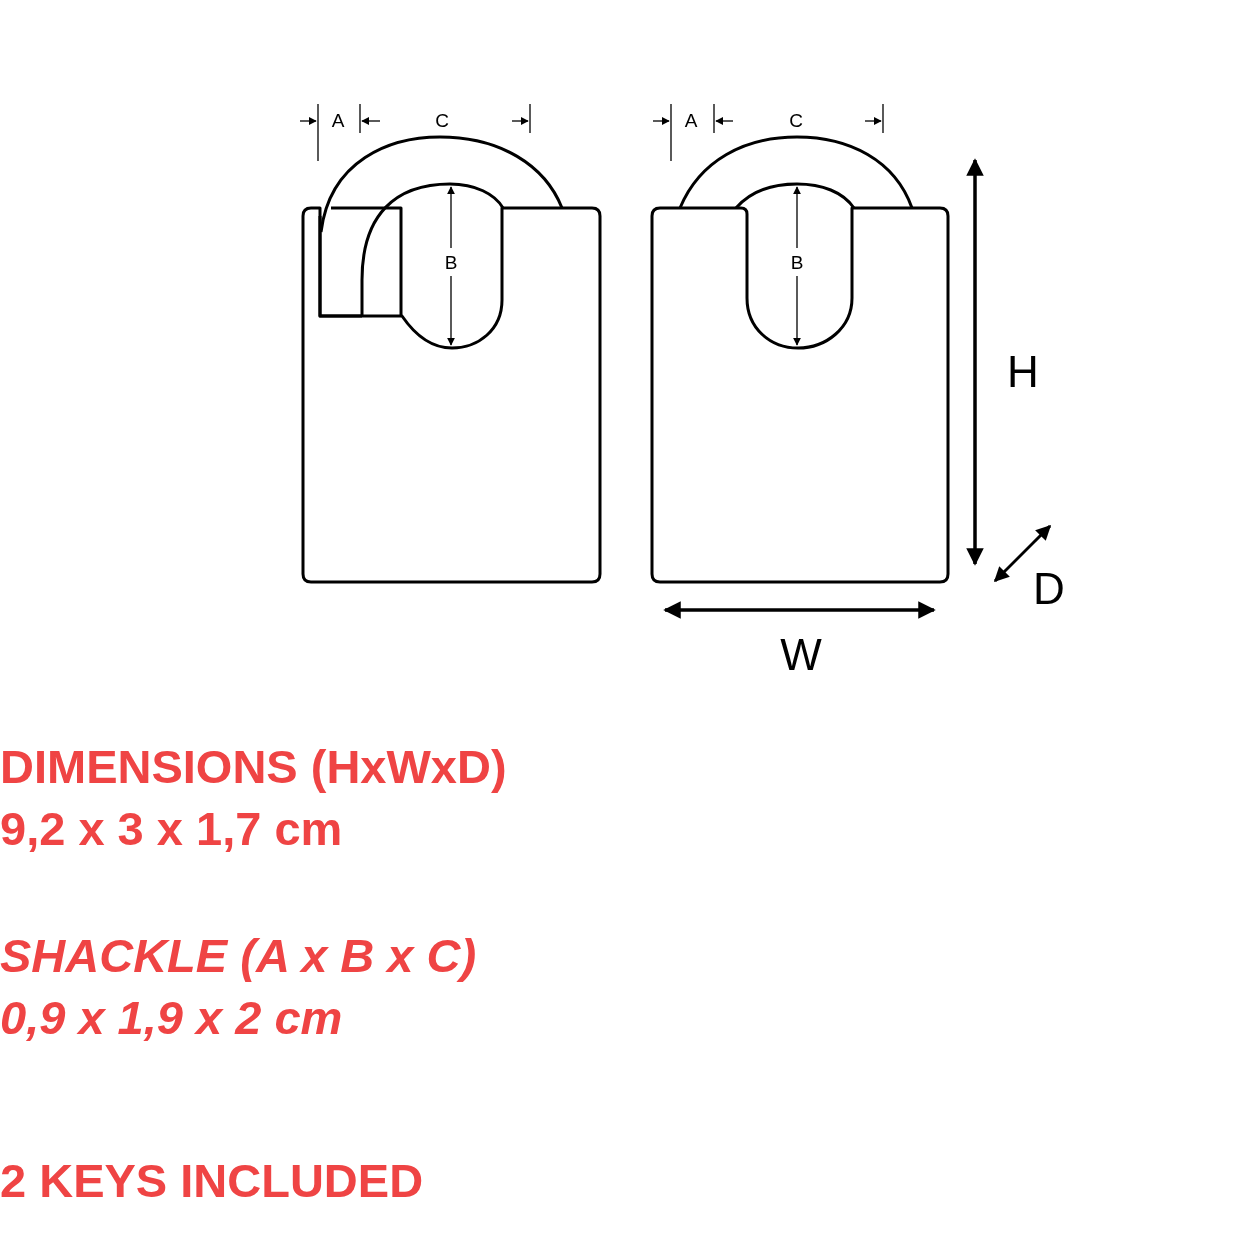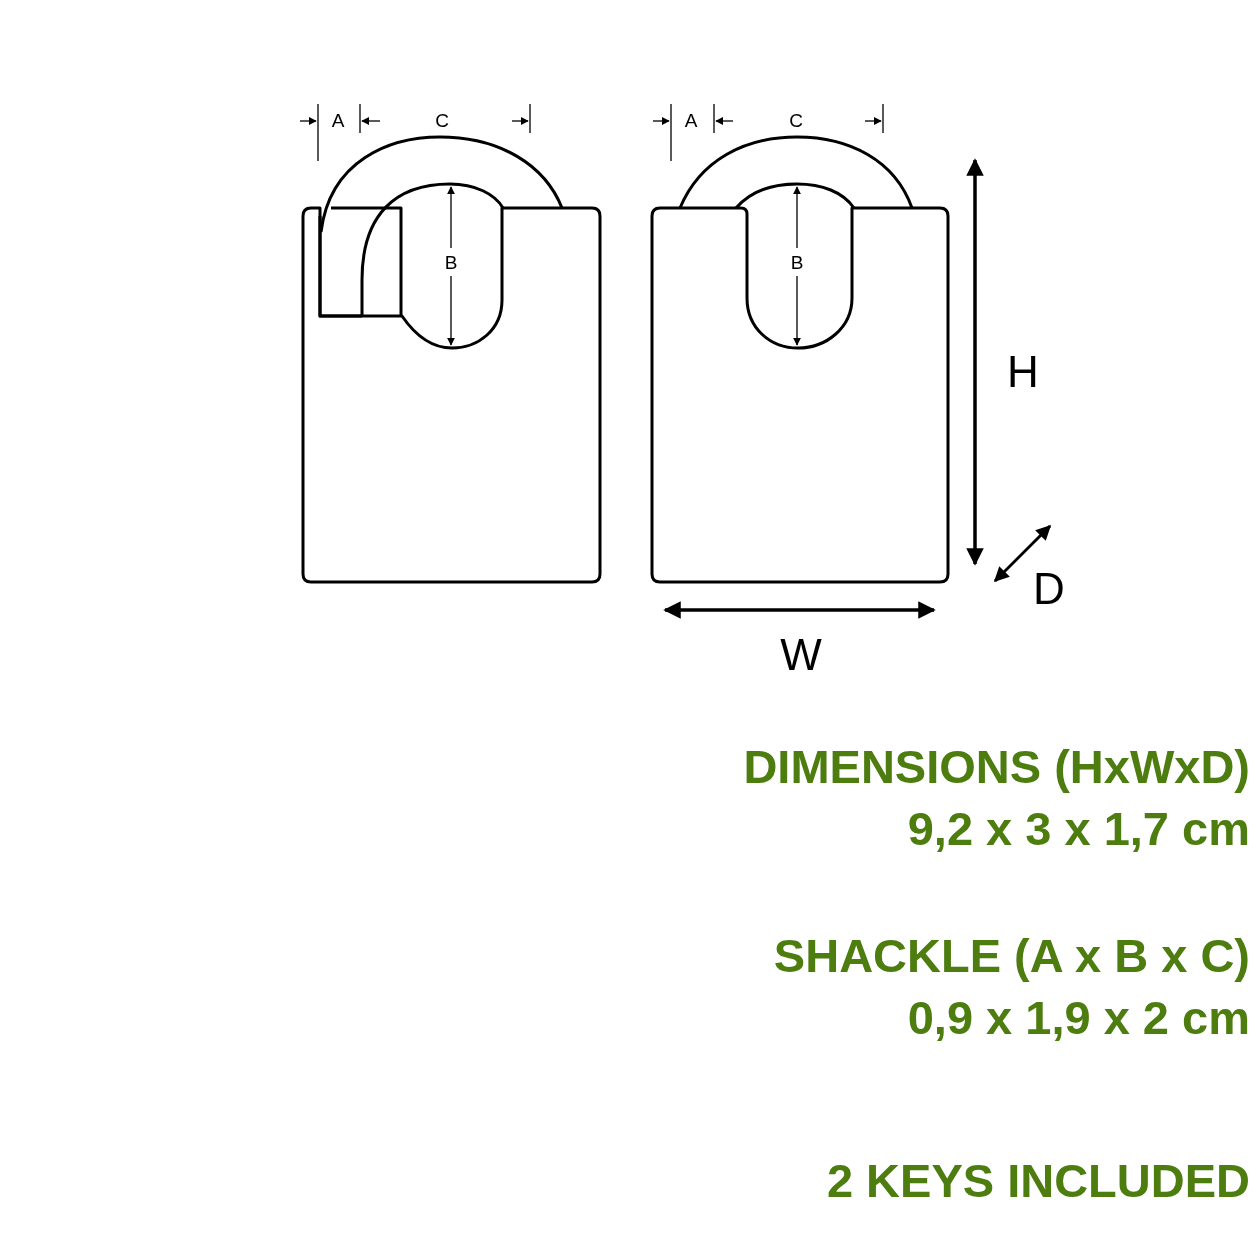--- a/index.html
+++ b/index.html
@@ -1,21 +1,21 @@
 <!DOCTYPE html>
 <html><head>
   <meta charset="utf-8">
   <style>
     html, body { margin: 0; padding: 0; background: #ffffff; }
     body { width: 1250px; height: 1250px; position: relative; overflow: hidden; font-family: "Liberation Sans", sans-serif; color: #000; }
     #diagram { position: absolute; left: 0; top: 0; width: 1250px; height: 700px; }
-    .text-block { position: absolute; left: 0; width: 1250px; text-align: right; font-family: "Liberation Sans", sans-serif; font-weight: bold; color: #4d7c0f; }
+    .text-block { position: absolute; left: 0; width: 1250px; text-align: left; font-family: "Liberation Sans", sans-serif; font-weight: bold; color: #ef4444; }
     .line { display: block; font-size: 47px; line-height: 62px; }
     #dims { top: 736px; }
-    #shackle { top: 925px; }
+    #shackle { top: 925px; font-style: italic; }
     #keys { top: 1150px; }
     svg text { font-family: "Liberation Sans", sans-serif; }
   </style>
 </head>
 <body>
 
 <svg id="diagram" width="1250" height="700" viewBox="0 0 1250 700" xmlns="http://www.w3.org/2000/svg">
   <defs>
     <marker id="arrowSmall" viewBox="0 0 10 10" refX="9" refY="5" markerWidth="6" markerHeight="6" orient="auto-start-reverse">
       <path d="M0,0 L10,5 L0,10 z" fill="#000"></path>

